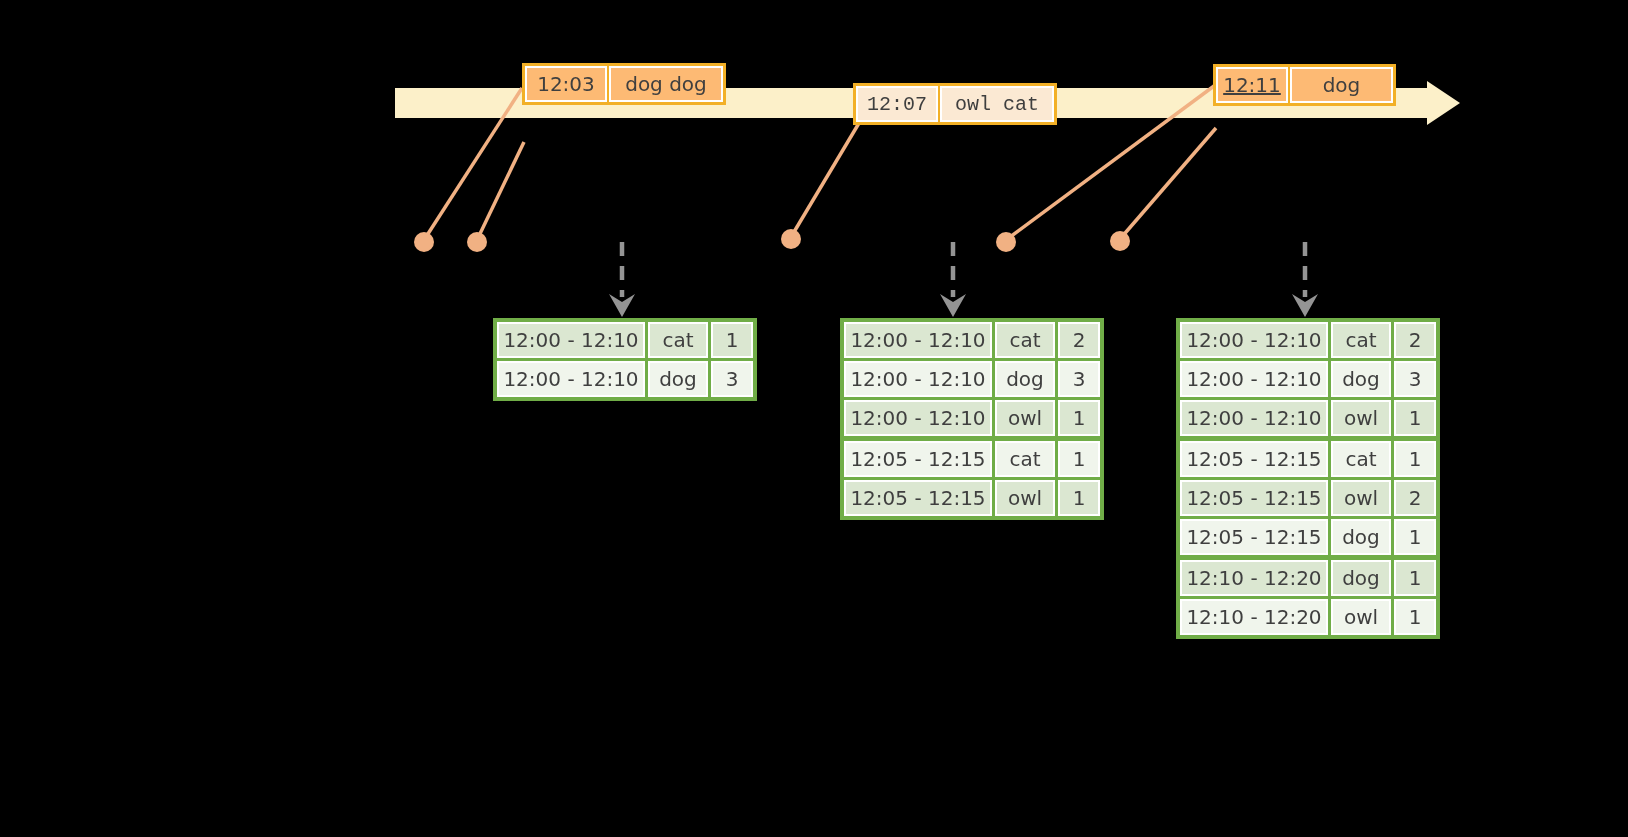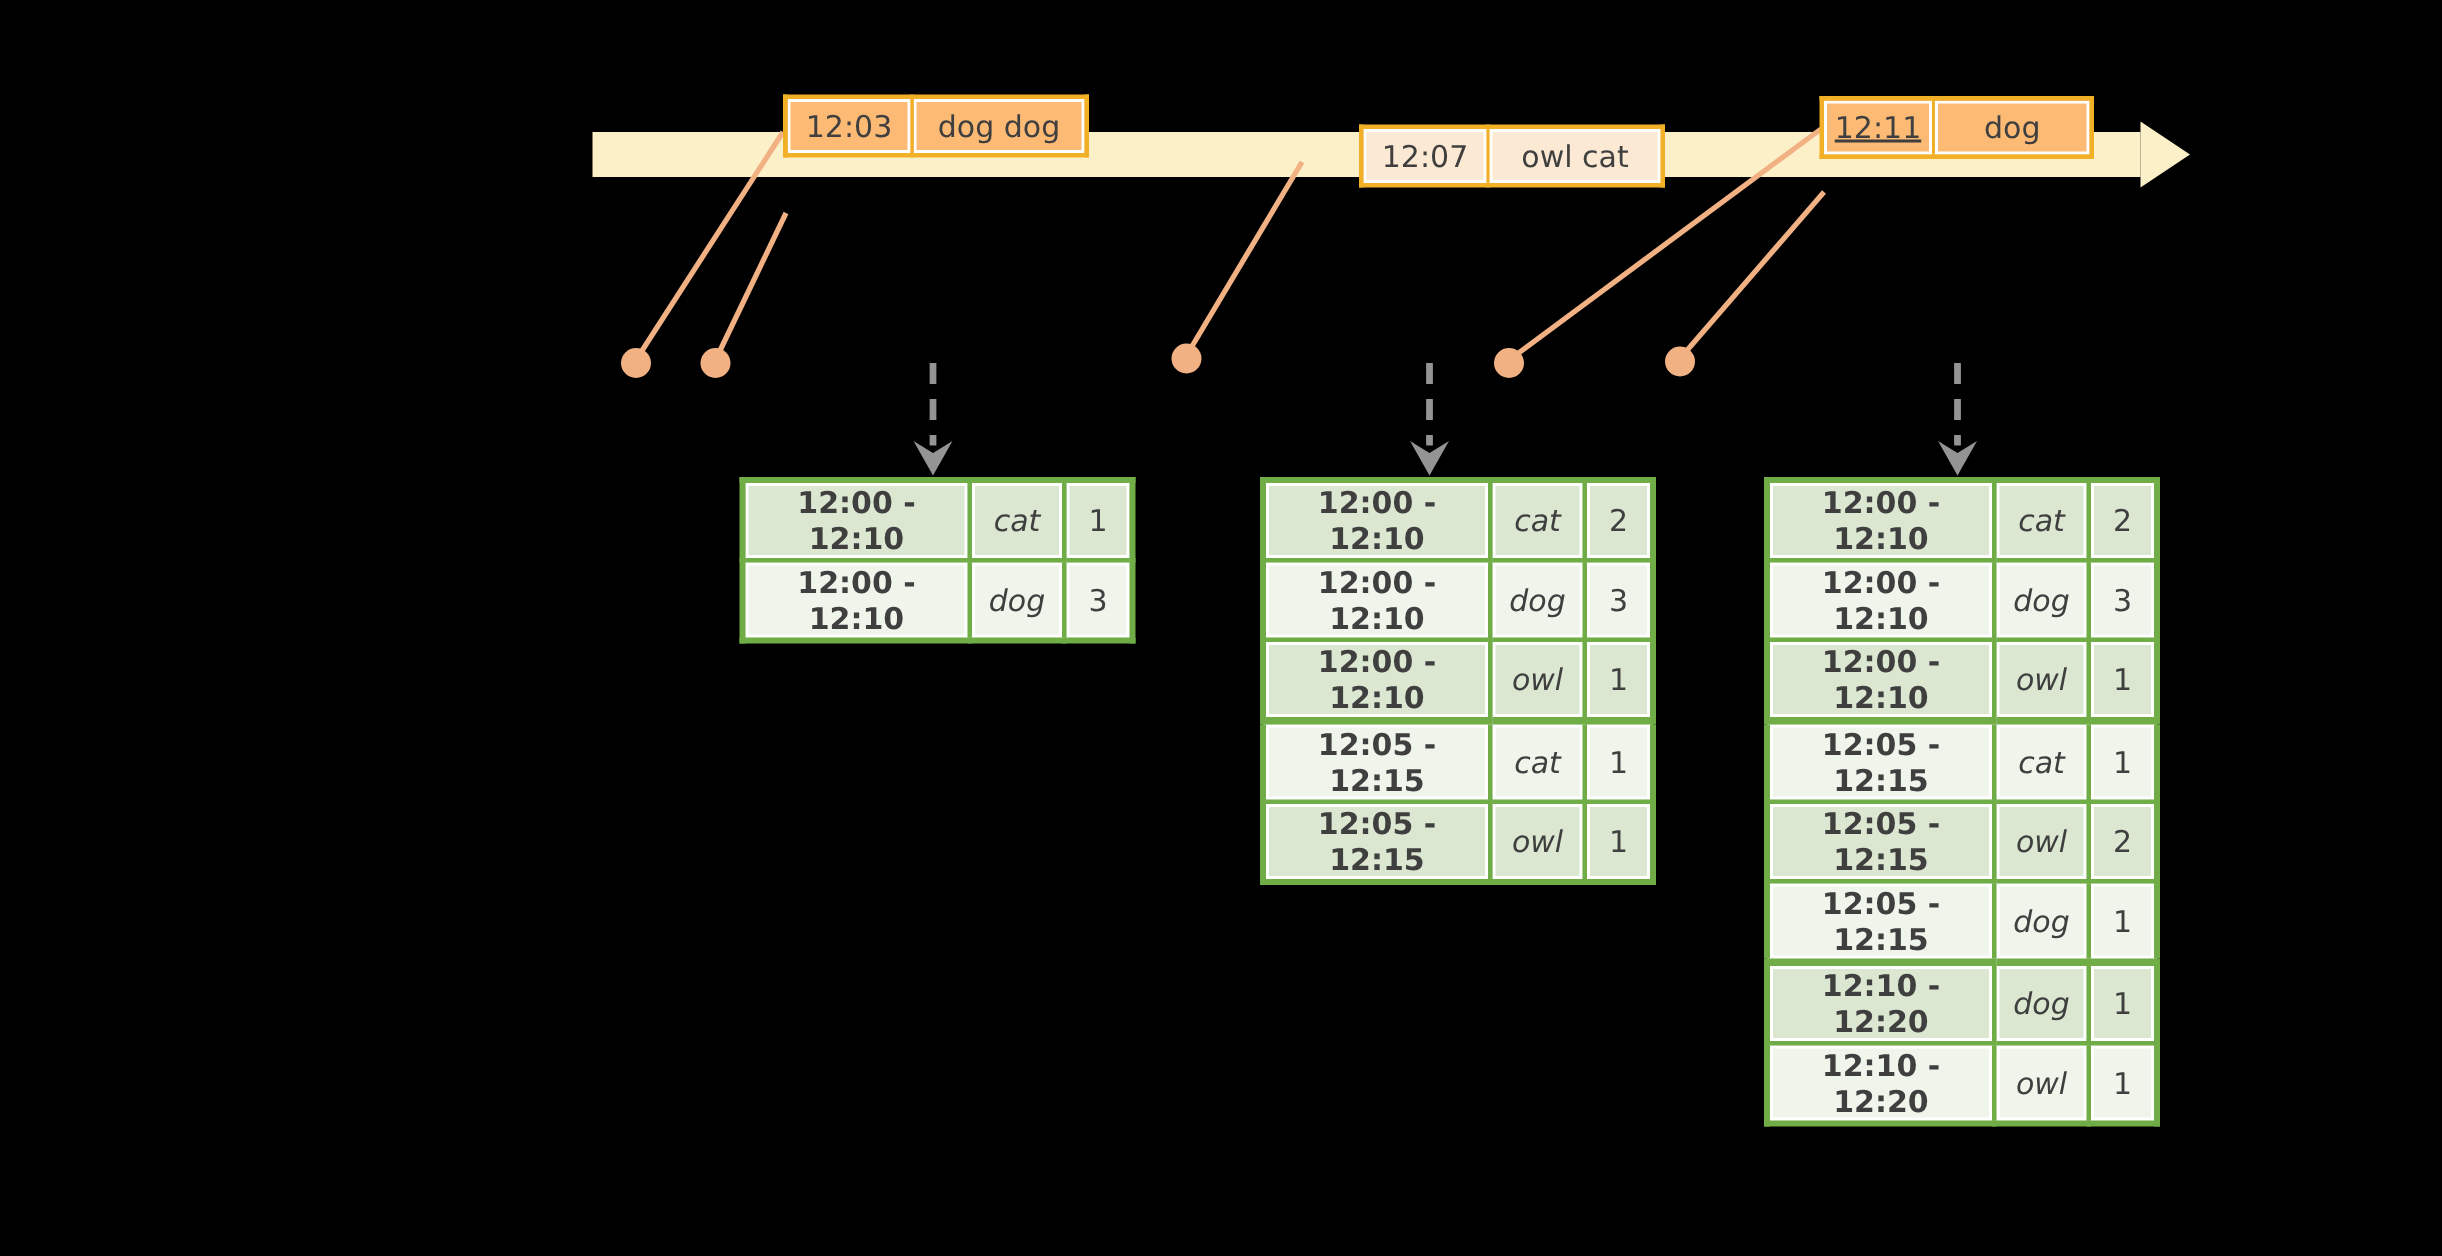--- a/index.html
+++ b/index.html
@@ -27,22 +27,22 @@
   table.event-box.narrow td.w{width:101px;}
   table.event-box tr:first-child td{background:#FAE2C3;}
   table.event-box tr:last-child td{background:#fdba74;}
   table.event-box.single tr td{background:#FBE9D3;}
   
   table.result-table{position:absolute;z-index:3;border-collapse:collapse;border:4px solid #70AD47;}
   table.result-table td{
     height:34px;text-align:center;vertical-align:middle;font-size:20px;
     border:3px solid #70AD47;box-shadow:inset 0 0 0 2px #ffffff;
   }
-  table.result-table td.c0{width:146px;font-weight:bold;}
-  table.result-table td.c1{width:58px;font-style:italic;}
+  table.result-table td.c0{width:146px;}
+  table.result-table td.c1{width:58px;}
   table.result-table td.c2{width:40px;}
   table.result-table tr:nth-child(odd) td{background:#DBE7D1;}
   table.result-table tr:nth-child(even) td{background:#F0F5EC;}
   table.result-table tr.group-start td{border-top-width:5px;}
 </style>
 </head>
 <body>
 
 <div class="band"></div>
 <div class="band-head"></div>
@@ -77,21 +77,21 @@
 </svg>
 
 <table class="event-box" id="event-box-0" style="left:522px;top:63px;">
     <tbody>
       <tr>
         <td class="t">12:03</td>
         <td class="w">dog dog</td>
       </tr>
     </tbody>
   </table>
-<table class="event-box single" id="event-box-1" style="left:906px;top:83px;">
+<table class="event-box single" id="event-box-1" style="left:853px;top:83px;font-family:Liberation Mono, monospace;">
     <tbody>
       <tr>
         <td class="t">12:07</td>
         <td class="w">owl cat</td>
       </tr>
     </tbody>
   </table>
 <table class="event-box narrow" id="event-box-2" style="left:1213px;top:64px;">
     <tbody>
       <tr>

